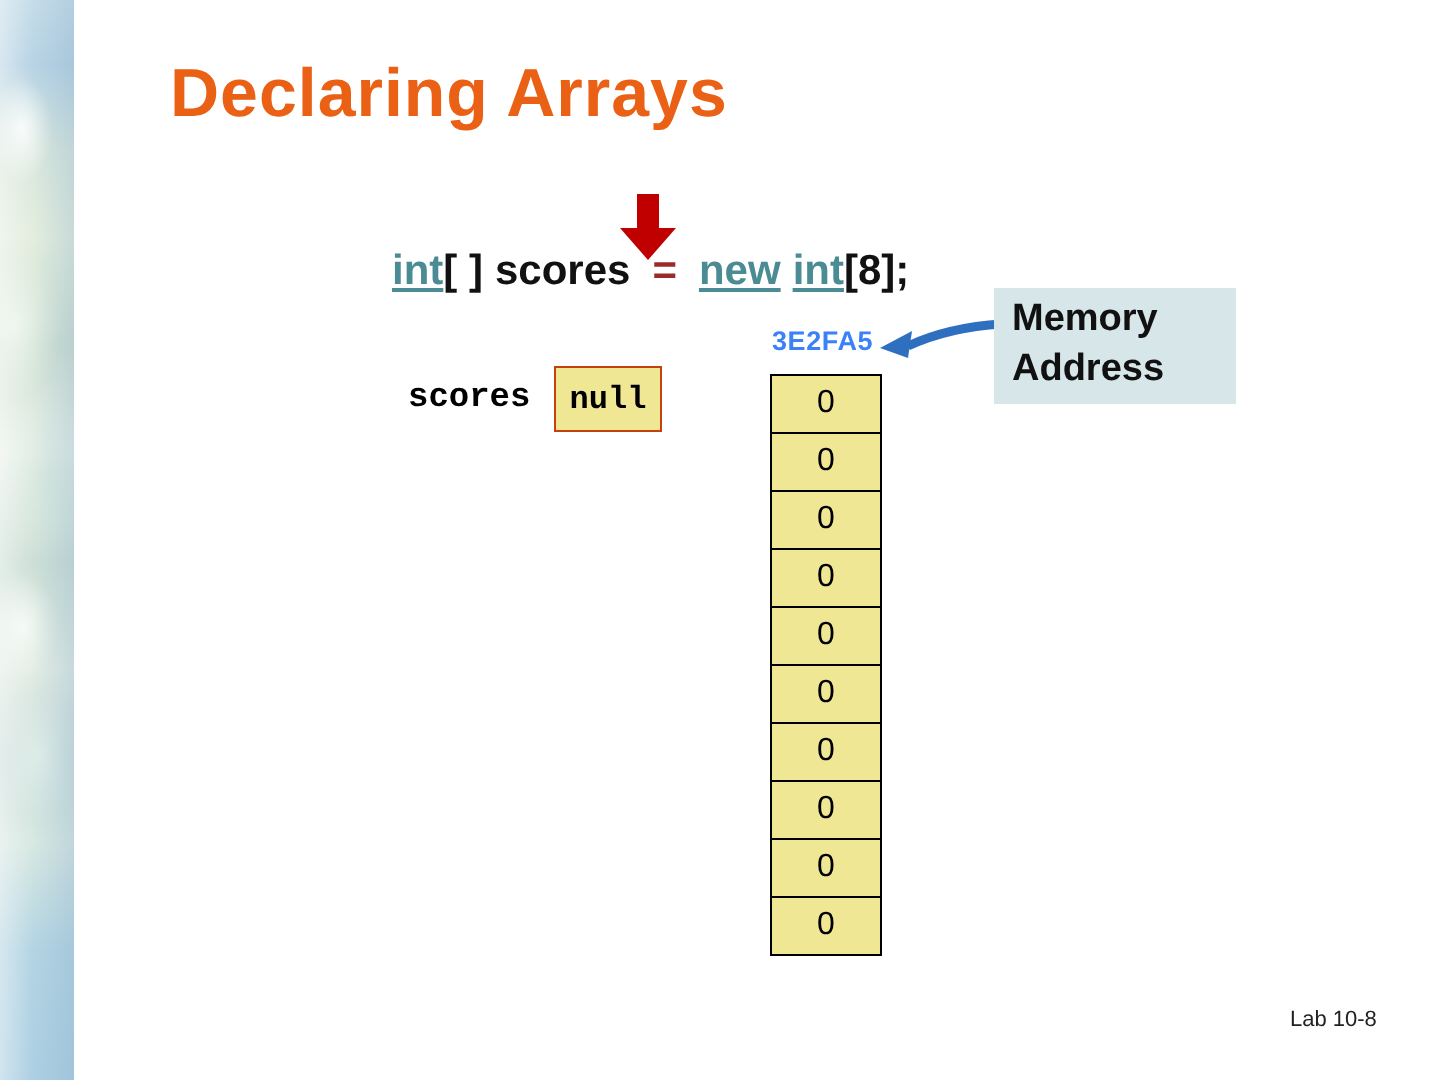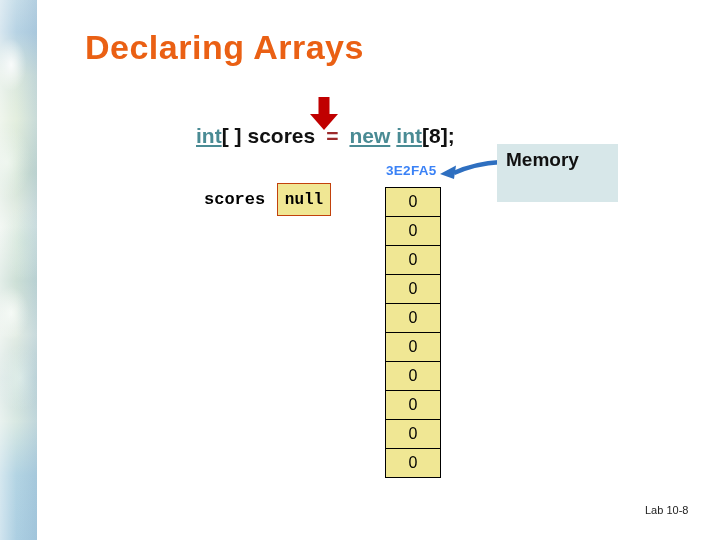--- a/index.html
+++ b/index.html
@@ -92,20 +92,21 @@
 
   <div class="addr-label">3E2FA5</div>
 
   <svg class="addr-arrow" viewBox="0 0 62 30">
     <path d="M 61 10 C 44 11 27 15 14 21" fill="none" stroke="#2e6fc0" stroke-width="4.5"></path>
     <polygon points="0,22 16,13.5 14,27" fill="#2e6fc0"></polygon>
   </svg>
 
   <div class="callout">
     <div>Memory</div>
+    <div>Address</div>
   </div>
 
   <div class="mem-array">
     <div class="mem-cell">0</div>
     <div class="mem-cell">0</div>
     <div class="mem-cell">0</div>
     <div class="mem-cell">0</div>
     <div class="mem-cell">0</div>
     <div class="mem-cell">0</div>
     <div class="mem-cell">0</div>

